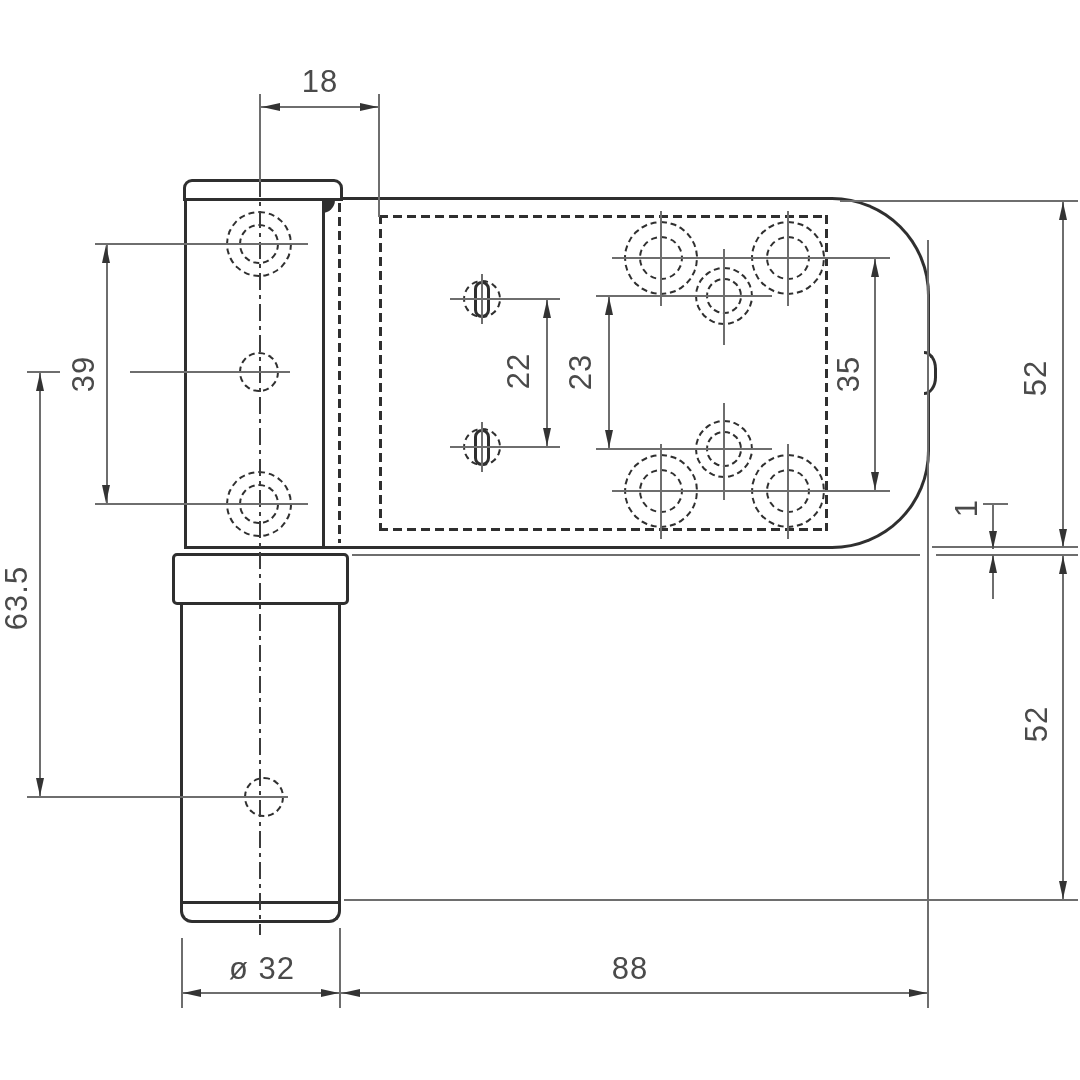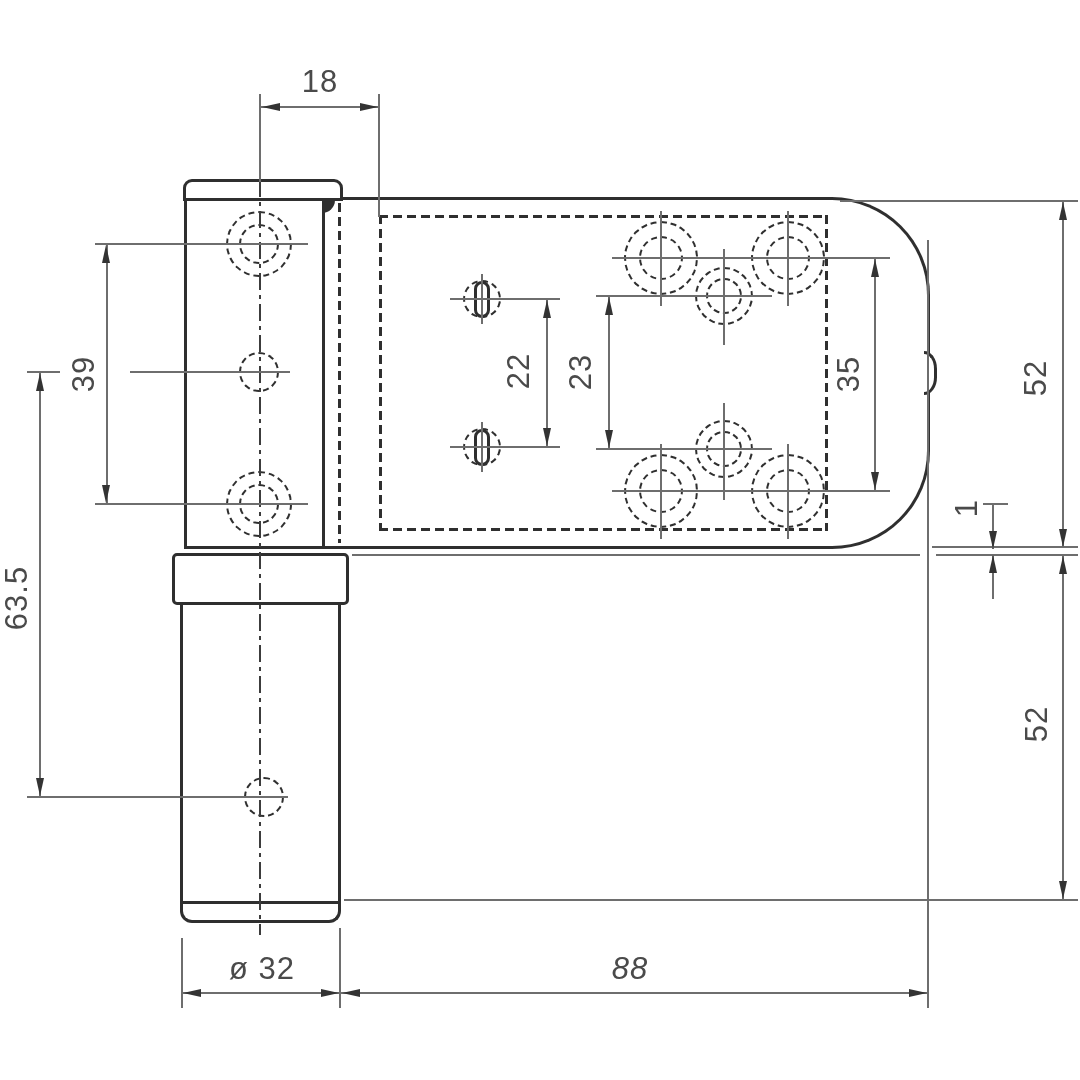--- a/index.html
+++ b/index.html
@@ -154,15 +154,15 @@
   <div class="txt" style="left:320px; top:82px;">18</div>
   <div class="txt rot" style="left:84px; top:374px;">39</div>
   <div class="txt rot" style="left:17px; top:598px;">63.5</div>
   <div class="txt rot" style="left:519px; top:371px;">22</div>
   <div class="txt rot" style="left:581px; top:372px;">23</div>
   <div class="txt rot" style="left:849px; top:374px;">35</div>
   <div class="txt rot" style="left:1036px; top:378px;">52</div>
   <div class="txt rot" style="left:967px; top:508px;">1</div>
   <div class="txt rot" style="left:1037px; top:724px;">52</div>
   <div class="txt" style="left:262px; top:969px;">ø 32</div>
-  <div class="txt" style="left:630px; top:969px;font-style:italic;">88</div>
+  <div class="txt" style="left:630px; top:969px;">88</div>
 
 </div>
 
 </body></html>

